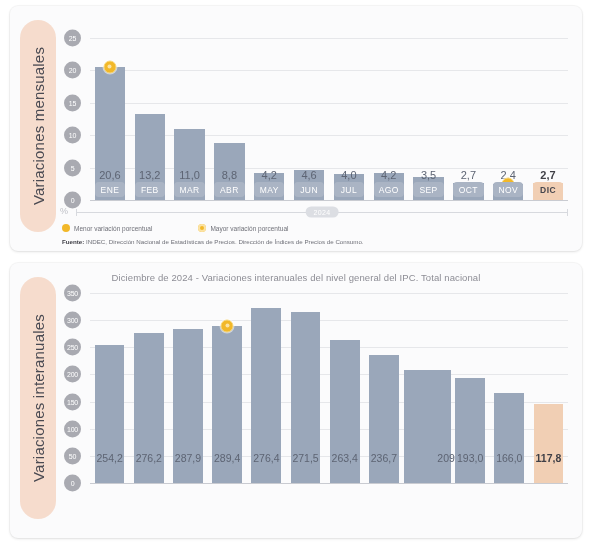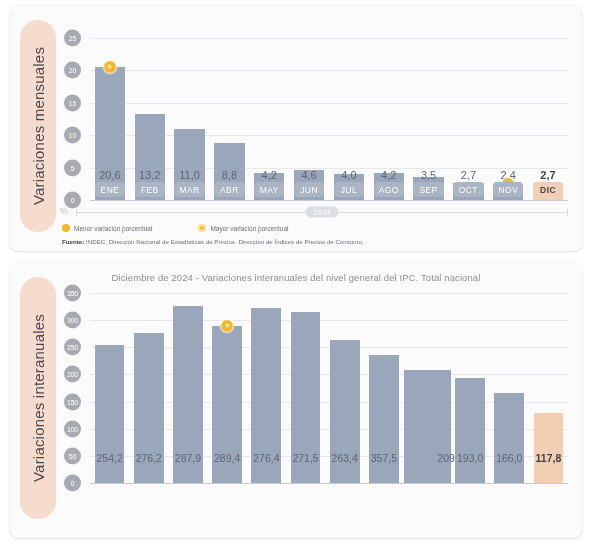--- a/index.html
+++ b/index.html
@@ -372,21 +372,21 @@
           <div class="bar" style="height: 137.994px;">
             <span class="bar-value">254,2</span>
           </div>
         </div>
         <div class="barcol">
           <div class="bar" style="height: 149.937px;">
             <span class="bar-value">276,2</span>
           </div>
         </div>
         <div class="barcol">
-          <div class="bar" style="height: 177px; text-align: center;">
+          <div class="bar" style="height: 154px; text-align: center;">
             <span class="bar-value">287,9</span>
           </div>
         </div>
         <div class="barcol">
           <div class="bar" style="height: 157.103px;">
             <span class="bar-value">289,4</span>
             <span class="dot inner" style="top: 0px;"></span>
           </div>
         </div>
         <div class="barcol">
@@ -399,39 +399,39 @@
             <span class="bar-value">271,5</span>
           </div>
         </div>
         <div class="barcol">
           <div class="bar" style="height: 142.989px;">
             <span class="bar-value">263,4</span>
           </div>
         </div>
         <div class="barcol">
           <div class="bar" style="height: 128.494px;">
-            <span class="bar-value">357,5</span>
+            <span class="bar-value">236,7</span>
           </div>
         </div>
         <div class="barcol">
           <div class="bar" style="height: 113.457px; padding-left: 47px;">
             <span class="bar-value">209,0</span>
           </div>
         </div>
         <div class="barcol">
           <div class="bar" style="height: 104.771px;">
             <span class="bar-value">193,0</span>
           </div>
         </div>
         <div class="barcol">
           <div class="bar" style="height: 90.1143px;">
             <span class="bar-value">166,0</span>
           </div>
         </div>
         <div class="barcol">
-          <div class="bar highlight" style="height: 70px;">
+          <div class="bar highlight" style="height: 79px;">
             <span class="bar-value">117,8</span>
           </div>
         </div>
       </div>
   </div>
 
 </div>
 
 </body></html>

